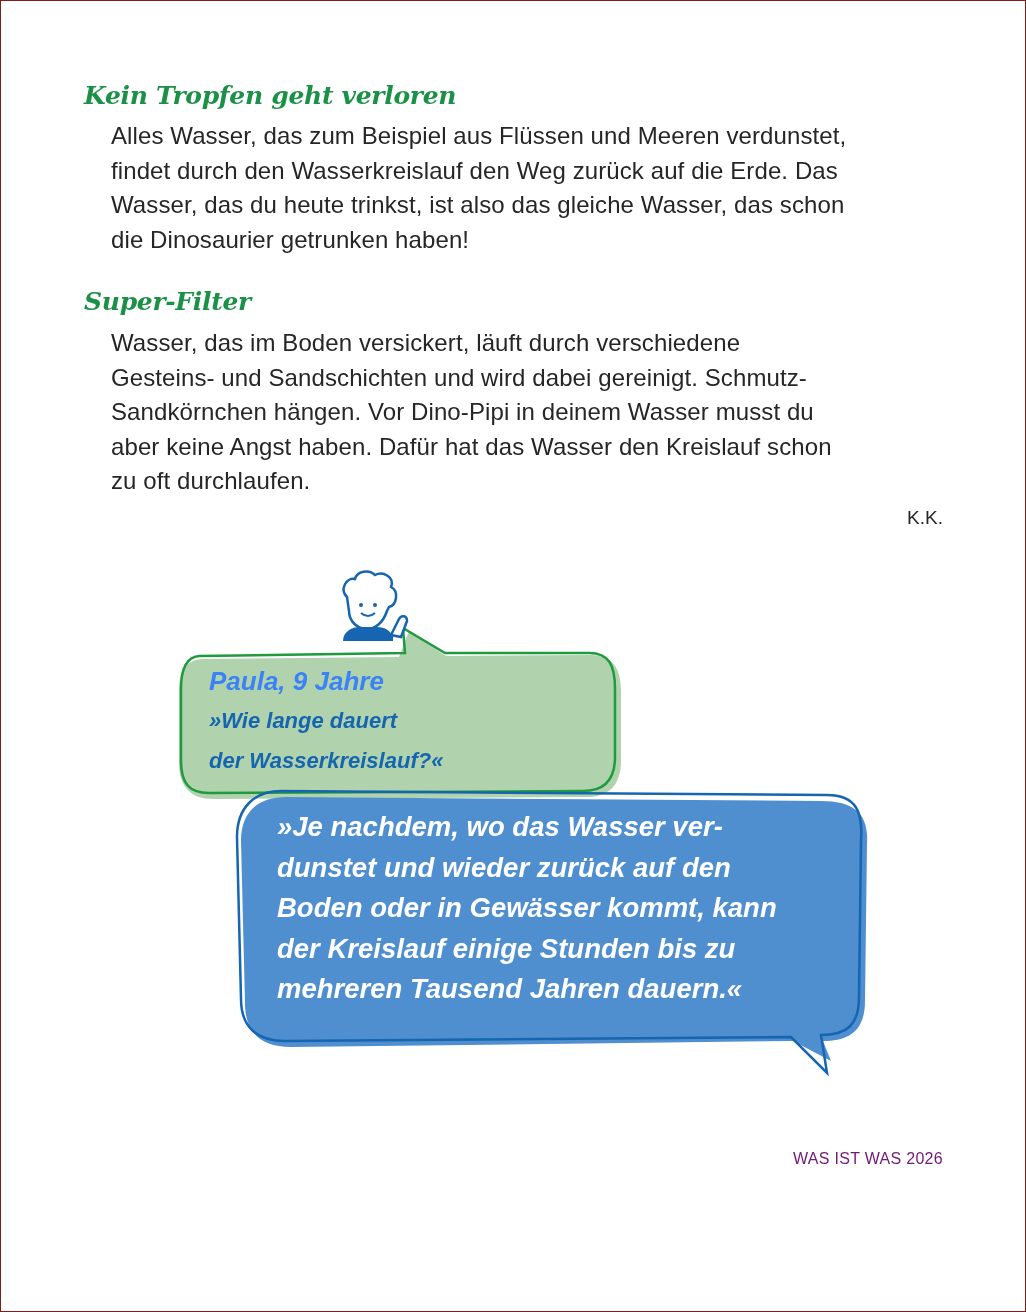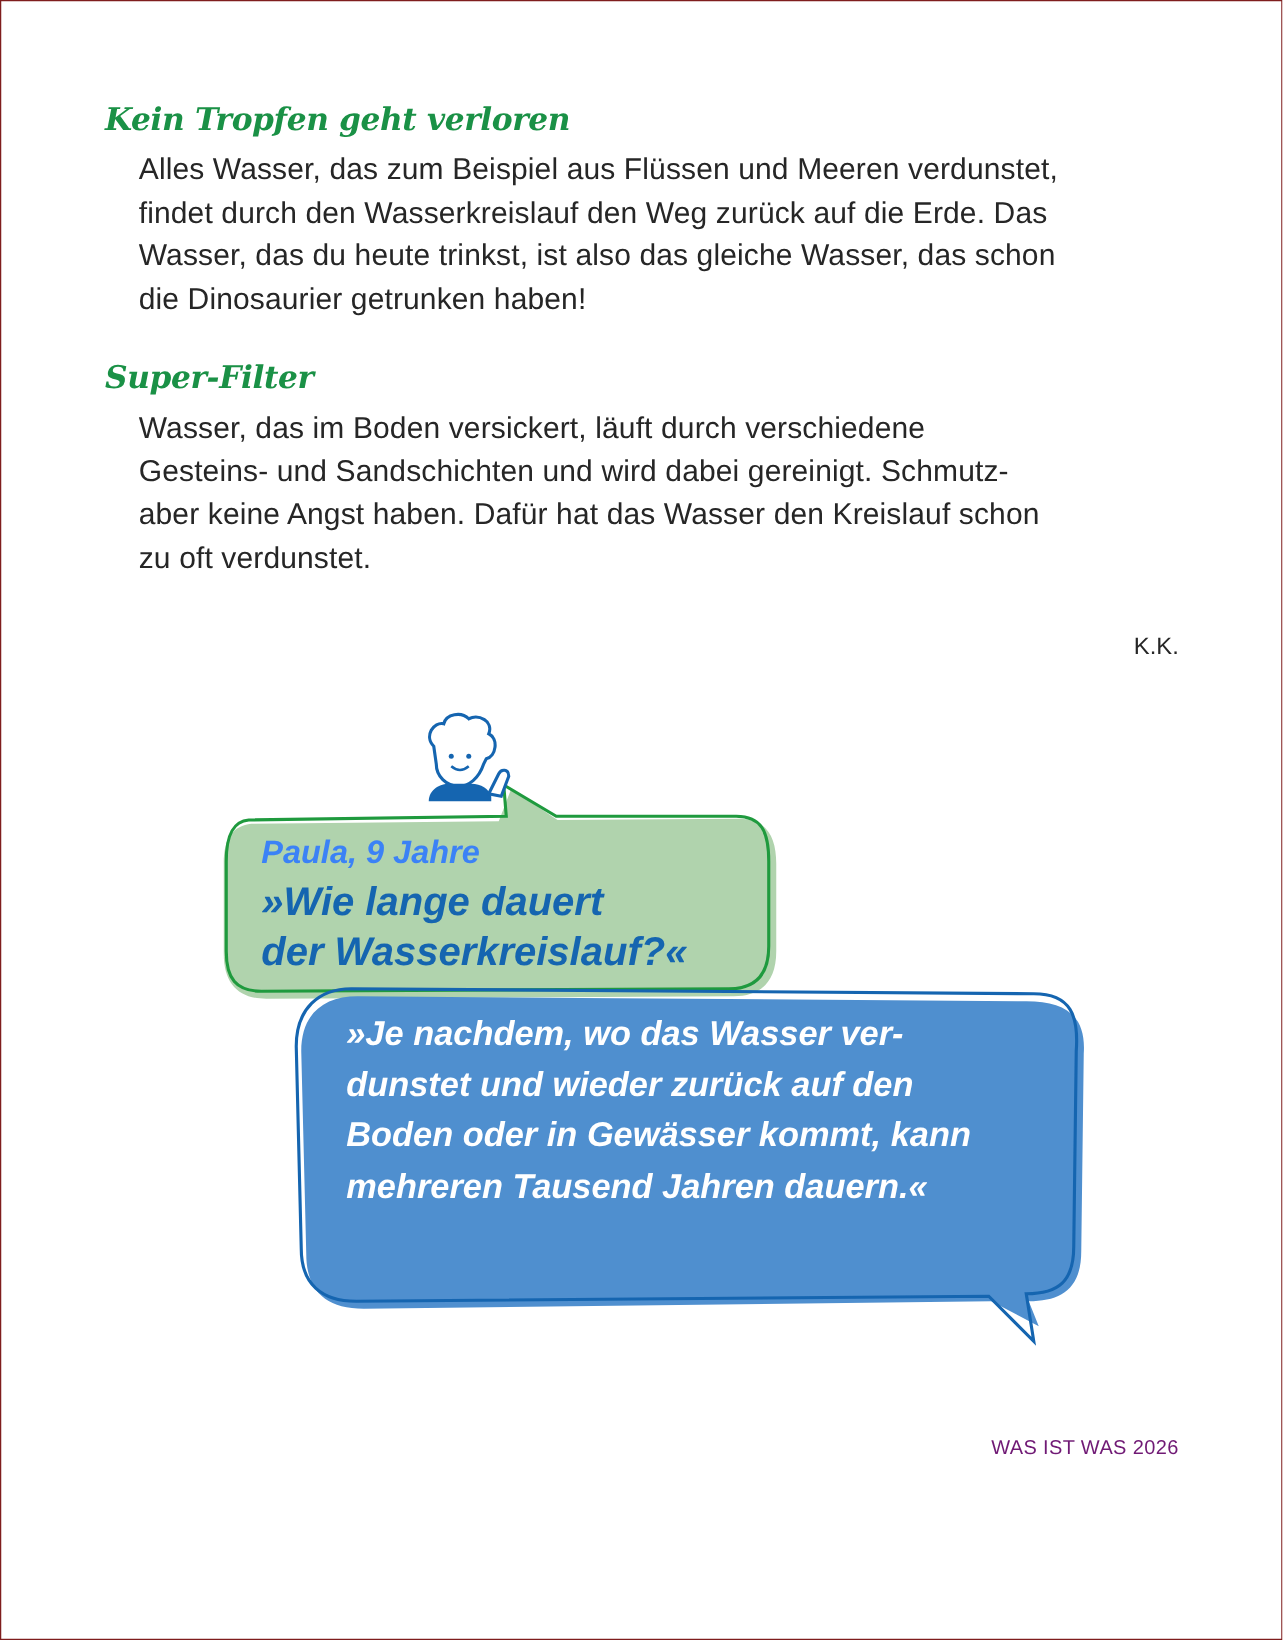--- a/index.html
+++ b/index.html
@@ -5,21 +5,21 @@
   html, body { margin:0; padding:0; }
   body { width:1026px; height:1312px; background:#fff; position:relative; overflow:hidden; font-family:"Liberation Sans", sans-serif; }
   .page { position:absolute; left:0; top:0; width:1024px; height:1310px; border:1px solid #7f1d1d; box-sizing:content-box;text-decoration:underline; }
   .heading { position:absolute; left:83px; font-family:"DejaVu Serif", serif; font-weight:bold; font-style:italic; color:#1a9146; font-size:25px; letter-spacing:-0.3px; }
   .para { position:absolute; left:83px; width:862px; color:#262626; font-size:24px; line-height:34.5px; letter-spacing:0.1px;margin-left:27px; }
   .para .line { display:block; white-space:nowrap; }
   .sig { position:absolute; right:82px; top:506px; font-size:19px; color:#262626; }
   .saymal { position:absolute; left:184px; top:608px; font-family:"DejaVu Serif", serif; font-weight:bold; font-style:italic; color:#1565b0; font-size:29px; letter-spacing:-0.8px; }
   svg.bubbles { position:absolute; left:0; top:0; }
   .q-name { position:absolute; left:208px; top:665px; font-weight:bold; font-style:italic; color:#3b82f6; font-size:26px; }
-  .q-text { position:absolute; left:208px; top:700px; font-weight:bold; font-style:italic; color:#1565b0; font-size:32px; line-height:40px; }
+  .q-text { position:absolute; left:208px; top:700px; font-weight:bold; font-style:italic; color:#1565b0; font-size:22px; line-height:40px; }
   .a-text { position:absolute; left:276px; top:806px; font-weight:bold; font-style:italic; color:#ffffff; font-size:27.5px; line-height:40.5px; white-space:nowrap; }
   .a-text .line { display:block; }
   .q-text .line { display:block; white-space:nowrap; }
   .footer { position:absolute; right:82px; top:1149px; font-size:16px; color:#701a75; letter-spacing:0.3px; }
 </style>
 </head>
 <body>
 
 <div class="page">
 
@@ -28,22 +28,23 @@
     <span class="line">Alles Wasser, das zum Beispiel aus Flüssen und Meeren verdunstet,</span>
     <span class="line">findet durch den Wasserkreislauf den Weg zurück auf die Erde. Das</span>
     <span class="line">Wasser, das du heute trinkst, ist also das gleiche Wasser, das schon</span>
     <span class="line">die Dinosaurier getrunken haben!</span>
   </div>
 
   <div class="heading" style="top:286px;">Super-Filter</div>
   <div class="para" style="top:325px;">
     <span class="line">Wasser, das im Boden versickert, läuft durch verschiedene</span>
     <span class="line">Gesteins- und Sandschichten und wird dabei gereinigt. Schmutz-</span>
+    <span class="line">Sandkörnchen hängen. Vor Dino-Pipi in deinem Wasser musst du</span>
     <span class="line">aber keine Angst haben. Dafür hat das Wasser den Kreislauf schon</span>
-    <span class="line">zu oft verdunstet.</span>
+    <span class="line">zu oft durchlaufen.</span>
   </div>
   <div class="sig">K.K.</div>
 
   <svg class="bubbles" width="1026" height="1312">
 
     <g>
       <path d="M200,658 L398,656 L408,630 L445,655 L590,654 C612,654 620,668 620,690 L620,760 C620,786 606,796 586,796 L212,798 C190,798 178,786 178,762 L178,690 C178,668 186,660 200,658 Z" fill="#b0d3ad"></path>
       <path d="M198,655 L404,652 L402,627 L444,652 L588,652 C608,652 614,664 614,688 L614,756 C614,780 602,790 582,790 L208,792 C188,792 180,782 180,760 L180,688 C180,666 186,656 198,655 Z" fill="none" stroke="#1f9a3e" stroke-width="2.5"></path>
     </g>
 
@@ -66,17 +67,18 @@
   <div class="q-name">Paula, 9 Jahre</div>
   <div class="q-text">
     <span class="line">»Wie lange dauert</span>
     <span class="line">der Wasserkreislauf?«</span>
   </div>
 
   <div class="a-text">
     <span class="line">»Je nachdem, wo das Wasser ver-</span>
     <span class="line">dunstet und wieder zurück auf den</span>
     <span class="line">Boden oder in Gewässer kommt, kann</span>
+    <span class="line">der Kreislauf einige Stunden bis zu</span>
     <span class="line">mehreren Tausend Jahren dauern.«</span>
   </div>
 
   <div class="footer">WAS IST WAS 2026</div>
 </div>
 
 </body></html>

